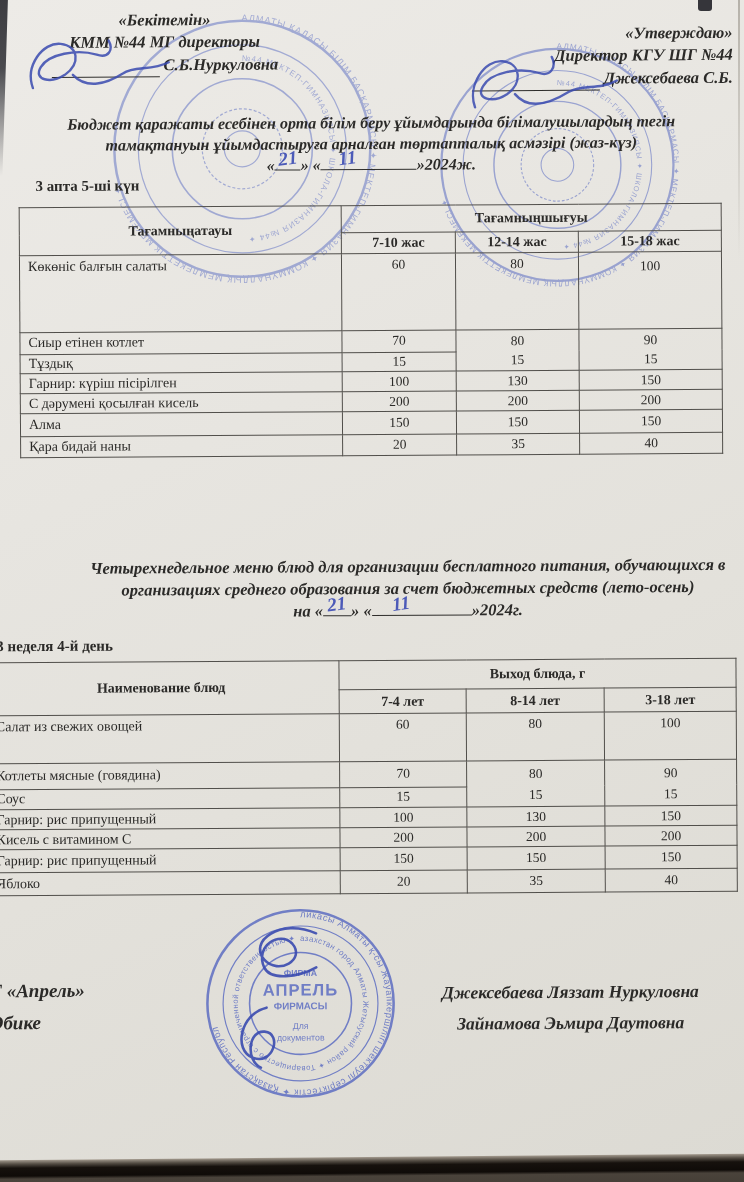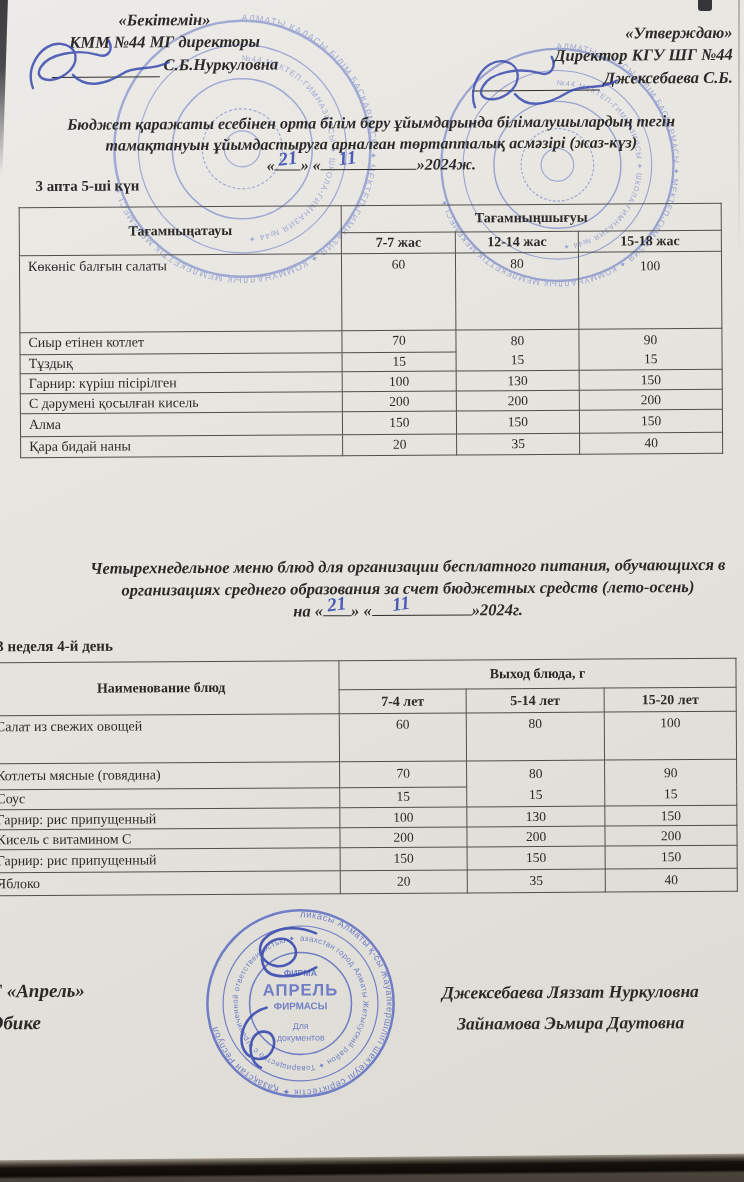--- a/index.html
+++ b/index.html
@@ -128,21 +128,21 @@
           <col style="width:114px">
           <col style="width:123px">
           <col style="width:143px">
         </colgroup>
       <tbody>
           <tr style="height:27px">
         <th rowspan="2">Тағамныңатауы</th>
         <th colspan="3">Тағамныңшығуы</th>
       </tr>
       <tr style="height:21px">
-        <th>7-7 жас</th>
+        <th>7-10 жас</th>
         <th>12-14 жас</th>
         <th>15-18 жас</th>
       </tr>
       <tr style="height:77px">
         <td class="nm vt">Көкөніс балғын салаты</td>
         <td class="v vt">60</td>
         <td class="v vt">80</td>
         <td class="v vt" style="padding-top:6px">100</td>
       </tr>
       <tr style="height:21px">
@@ -204,22 +204,22 @@
           <col style="width:138px">
           <col style="width:132px">
         </colgroup>
       <tbody>
           <tr style="height:29px">
         <th rowspan="2">Наименование блюд</th>
         <th colspan="3">Выход блюда, г</th>
       </tr>
       <tr style="height:24px">
         <th>7-4 лет</th>
-        <th>5-14 лет</th>
-        <th>15-20 лет</th>
+        <th>8-14 лет</th>
+        <th>3-18 лет</th>
       </tr>
       <tr style="height:48px">
         <td class="nm vt" style="padding-left:12px">Салат из свежих овощей</td>
         <td class="v vt">60</td>
         <td class="v vt">80</td>
         <td class="v vt">100</td>
       </tr>
       <tr style="height:25px">
         <td class="nm" style="padding-left:12px">Котлеты мясные (говядина)</td>
         <td class="v">70</td>

